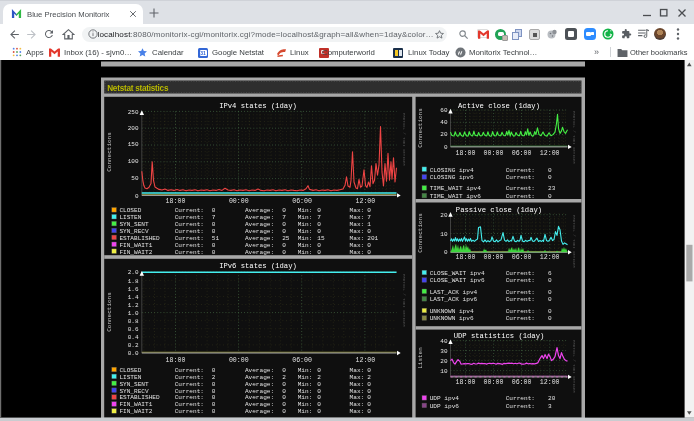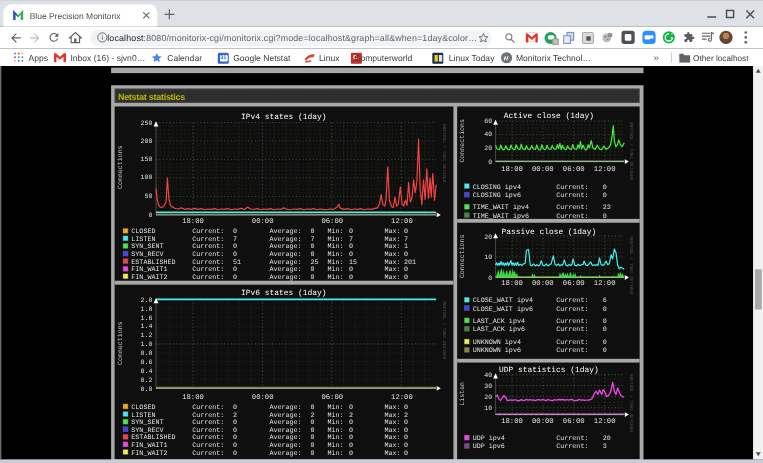--- a/index.html
+++ b/index.html
@@ -169,21 +169,21 @@
 <svg class="pos" style="left:455px;top:47px" width="11" height="11" viewBox="0 0 24 24">
       <circle cx="12" cy="12" r="11" fill="#6e7378"></circle>
       <path d="M4.5 9 l3.5 9.5 2.3-6.8 2.4 6.8 3.3-9.5 h-2.3 l-1.8 5.6 -2-5.6 h-1.3 l-2 5.6 -1.8-5.6z" fill="#fff"></path>
     </svg>
 <span class="btxt" style="left:469px">Monitorix Technol…</span>
 <span class="btxt g2" style="left:594px">»</span>
 <div class="pos" style="left:610px;top:47px;width:1px;height:10px;background:#d0d3d6"></div>
 <svg class="pos" style="left:617px;top:48px" width="11" height="9" viewBox="0 0 24 20">
       <path d="M1 2 h8 l2.5 3 H23 v15 H1z" fill="#5f6368"></path>
     </svg>
-<span class="btxt" style="left:630px;font-size:7.5px">Other localhost</span>
+<span class="btxt" style="left:630px;font-size:7.5px">Other bookmarks</span>
 
 <svg id="content" width="694" height="421" viewBox="0 0 694 421">
 <rect x="0.0" y="60.0" width="694.0" height="361.0" fill="#000"></rect>
 <rect x="101.0" y="61.5" width="484.0" height="5.0" fill="#a8a8a8"></rect>
 <rect x="101.0" y="77.5" width="484.0" height="343.5" fill="#a8a8a8"></rect>
 <rect x="104.2" y="80.5" width="477.3" height="13.0" fill="#2e2e2e"></rect>
 <rect x="105" y="81.2" width="476" height="11.6" fill="none" stroke="#666" stroke-width="0.8" stroke-dasharray="1,1.6" opacity="0.75"></rect>
 <text x="107.2" y="90.6" font-family="Liberation Sans, monospace" font-size="8.2" fill="#b9b900" text-anchor="start" font-weight="bold" letter-spacing="-0.25">Netstat statistics</text>
 <rect x="104.2" y="96.8" width="308.0" height="320.8" fill="#0f0f0f"></rect>
 <rect x="415.6" y="96.8" width="165.9" height="320.8" fill="#0f0f0f"></rect>

